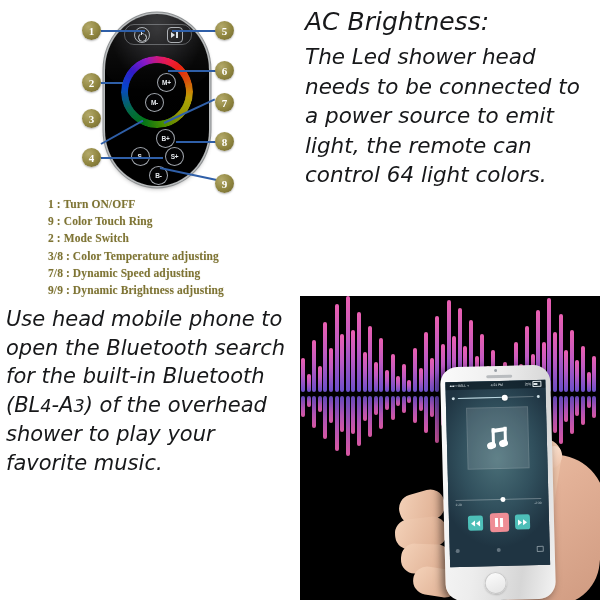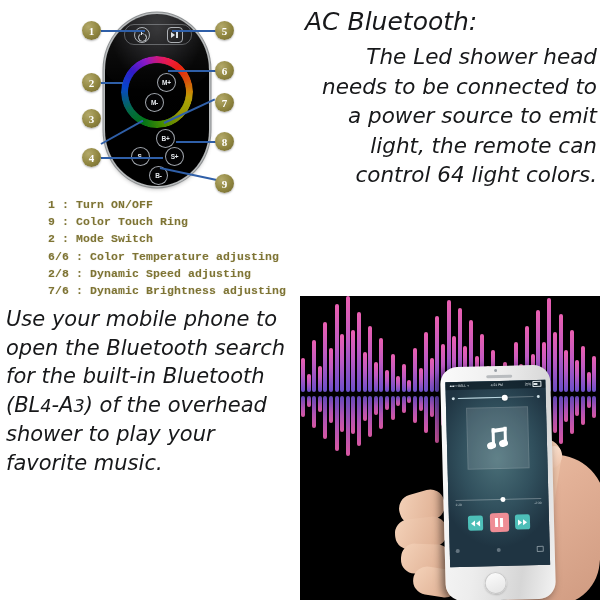--- a/index.html
+++ b/index.html
@@ -109,39 +109,39 @@
     display:flex;align-items:center;justify-content:center;
     box-shadow:0 1px 2px rgba(0,0,0,.3);
     z-index:4;
   }
   .lead{position:absolute;background:#2f5fa8;height:2px;z-index:2;transform-origin:left center;}
 
   
   .legend{
     position:absolute;left:48px;top:196px;width:250px;
     color:#7e7434;
-    font-family:Liberation Mono, monospace;
+    font-family:Liberation Serif, serif;
     font-size:11.5px;font-weight:700;line-height:17.2px;
     letter-spacing:.1px;
     text-shadow:0 0 1px rgba(126,116,52,.25);
   }
 
   
   .txt-head{
     font-family:"DejaVu Sans","Liberation Sans",sans-serif;
     font-style:italic;font-weight:400;color:#17181a;
   }
   .txt-body{
     font-family:"DejaVu Sans","Liberation Sans",sans-serif;
     font-style:italic;font-weight:400;color:#17181a;
   }
 
   .ac-block{position:absolute;left:305px;top:6px;width:292px;}
   .ac-block .txt-head{font-size:25px;line-height:32px;margin:0 0 4px 0;}
-  .ac-block .txt-body{font-size:21.5px;line-height:29.5px;margin:0;text-align:right;}
+  .ac-block .txt-body{font-size:21.5px;line-height:29.5px;margin:0;}
 
   .music-block{position:absolute;left:6px;top:305px;width:292px;}
   .music-block .txt-head{font-size:24px;line-height:30px;margin:0 0 12px 0;}
   .music-block .txt-body{font-size:21px;line-height:28.6px;margin:0;}
   .small-num{font-size:.84em;}
 
   
   .photo{
     position:absolute;left:300px;top:296px;width:300px;height:304px;
     background:#000;overflow:hidden;
@@ -307,33 +307,33 @@
     <div class="badge" style="left:215px;top:21px;">5</div>
     <div class="badge" style="left:215px;top:61px;">6</div>
     <div class="badge" style="left:215px;top:93px;">7</div>
     <div class="badge" style="left:215px;top:132px;">8</div>
     <div class="badge" style="left:215px;top:174px;">9</div>
 
     <div class="legend">
       <div>1 : Turn ON/OFF</div>
       <div>9 : Color Touch Ring</div>
       <div>2 : Mode Switch</div>
-      <div>6/6 : Color Temperature adjusting</div>
-      <div>2/8 : Dynamic Speed adjusting</div>
-      <div>7/6 : Dynamic Brightness adjusting</div>
+      <div>3/8 : Color Temperature adjusting</div>
+      <div>7/8 : Dynamic Speed adjusting</div>
+      <div>9/9 : Dynamic Brightness adjusting</div>
     </div>
   </div>
 
   <div class="ac-block">
-    <p class="txt-head">AC Bluetooth:</p>
+    <p class="txt-head">AC Brightness:</p>
     <p class="txt-body">The Led shower head needs to be connected to a power source to emit light, the remote can control 64 light colors.</p>
   </div>
 
   <div class="music-block">
-    <p class="txt-body"><span>Use your mobile phone to open the Bluetooth search for the built-in Bluetooth (BL</span><span class="small-num">4</span><span>-A</span><span class="small-num">3</span><span>) of the overhead shower to play your favorite music.</span></p>
+    <p class="txt-body"><span>Use head mobile phone to open the Bluetooth search for the built-in Bluetooth (BL</span><span class="small-num">4</span><span>-A</span><span class="small-num">3</span><span>) of the overhead shower to play your favorite music.</span></p>
   </div>
 
   <div class="photo">
 
     <div class="wave">
         <div class="wbar" style="left: 1px; width: 4px; height: 34px; top: 62px;"></div>
         <div class="wbar mir" style="left: 1px; width: 4px; height: 21.08px; top: 100px;"></div>
         <div class="wbar" style="left: 6.6px; width: 4px; height: 18px; top: 78px;"></div>
         <div class="wbar mir" style="left: 6.6px; width: 4px; height: 11.16px; top: 100px;"></div>
         <div class="wbar" style="left: 12.2px; width: 4px; height: 52px; top: 44px;"></div>

